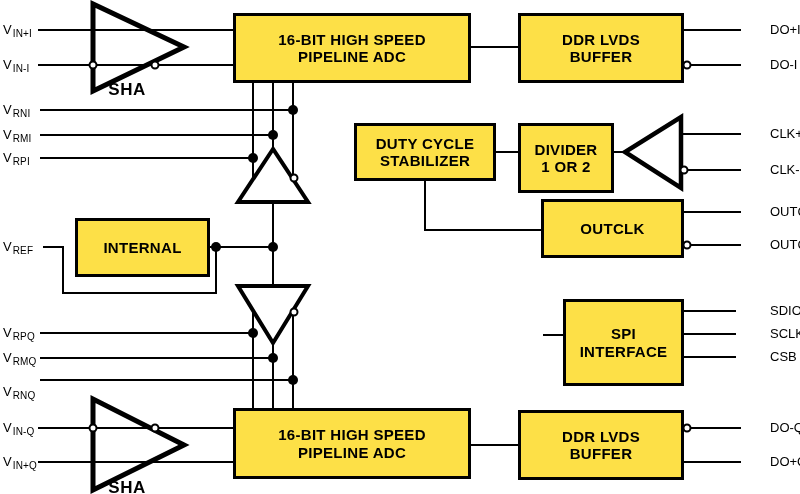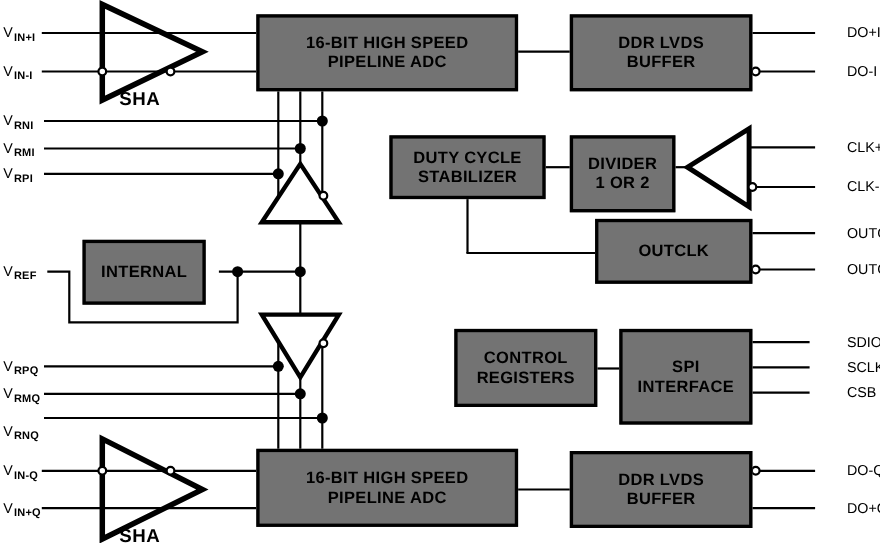--- a/index.html
+++ b/index.html
@@ -2,30 +2,30 @@
 <html><head>
 <meta charset="utf-8">
 <style>
   html,body{margin:0;padding:0;background:#fff;}
   #diagram{
     position:relative;width:800px;height:494px;background:#ffffff;
     font-family:"Liberation Sans", sans-serif;color:#000;overflow:hidden;
   }
   #wiring{position:absolute;left:0;top:0;}
   .box{
-    position:absolute;box-sizing:border-box;border:3px solid #000;background:#737373;
+    position:absolute;box-sizing:border-box;border:3px solid #000;background:#fde047;
     display:flex;flex-direction:column;align-items:center;justify-content:center;
     text-align:center;font-weight:bold;font-size:15px;line-height:17.5px;
     letter-spacing:0.3px;white-space:nowrap;
   }
   .pin{position:absolute;font-size:13px;line-height:16px;white-space:nowrap;}
   .pin-left{left:3px;}
   .pin-right{left:745px;margin-left:25px;}
   .vmain{font-size:13px;}
-  .vsub{font-size:10px;position:relative;top:3px;margin-left:1px;letter-spacing:0.2px;font-weight:bold;}
+  .vsub{font-size:10px;position:relative;top:3px;margin-left:1px;letter-spacing:0.2px;}
   .sha-label{
     position:absolute;font-weight:bold;font-size:17px;letter-spacing:0.5px;
     text-align:center;width:62px;margin-top:43px;
   }
 </style>
 </head>
 <body>
 
 <div id="diagram">
 
@@ -116,26 +116,22 @@
     <div>DUTY CYCLE</div>
     <div>STABILIZER</div>
   </div>
   <div class="box" style="left:518px;top:123px;width:96px;height:70px">
     <div>DIVIDER</div>
     <div>1 OR 2</div>
   </div>
   <div class="box" style="left:541px;top:199px;width:143px;height:59px">
     <div>OUTCLK</div>
   </div>
-  <div class="box" style="left:75px;top:218px;width:112px;height:59px">
+  <div class="box" style="left:75px;top:218px;width:135px;height:59px">
     <div>INTERNAL</div>
-  </div>
-  <div class="box" style="left:413px;top:299px;width:130px;height:71px">
-    <div>CONTROL</div>
-    <div>REGISTERS</div>
   </div>
   <div class="box" style="left:563px;top:299px;width:121px;height:87px">
     <div>SPI</div>
     <div>INTERFACE</div>
   </div>
   <div class="box" style="left:233px;top:408px;width:238px;height:71px">
     <div>16-BIT HIGH SPEED</div>
     <div>PIPELINE ADC</div>
   </div>
   <div class="box" style="left:518px;top:410px;width:166px;height:70px">

